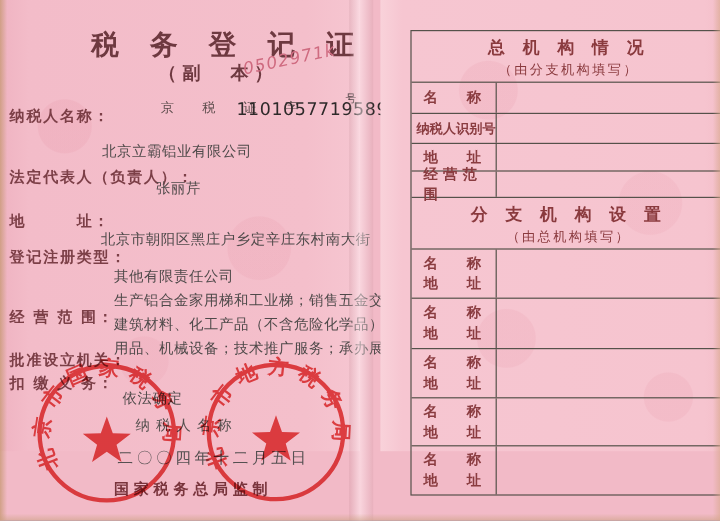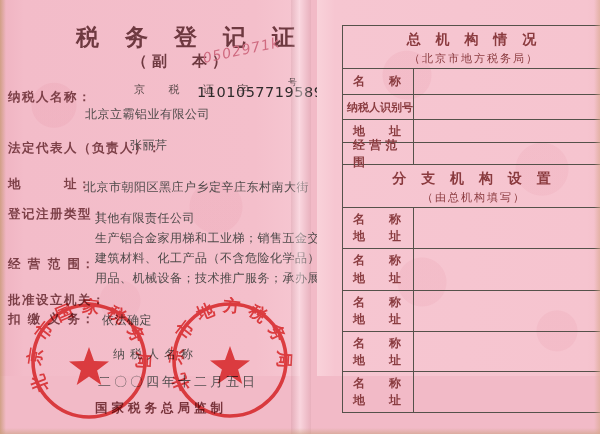--- a/index.html
+++ b/index.html
@@ -37,21 +37,21 @@
   .maroon{color:#7c3f47;}
   .ink{color:#4f4a4a;}
   .title{font-size:23px;font-weight:bold;letter-spacing:9px;color:#6e3940;}
   .subtitle{font-size:15px;letter-spacing:5px;color:#6e3940;font-weight:bold;}
   .handwritten{font-size:14px;color:#cf6b80;font-style:italic;transform:rotate(-12deg);
     font-family:"DejaVu Sans","Liberation Sans",sans-serif;letter-spacing:1px;}
   .serialprefix{font-size:11px;letter-spacing:10px;color:#5a4a4a;margin-left:28px;}
   .serialnum{font-size:14.5px;color:#2e2a2a;letter-spacing:.5px;font-family:"DejaVu Sans","Liberation Sans",sans-serif;}
   .serialsuffix{font-size:9px;color:#3a3434;}
   .lbl{font-size:12.5px;letter-spacing:1.5px;font-weight:bold;}
-  .val{font-size:12px;letter-spacing:.5px;}
+  .val{font-size:12px;letter-spacing:.5px;margin-top:12px;}
   .footerline{font-size:12.5px;letter-spacing:4px;color:#79343c;font-weight:bold;}
   .datetext{font-size:13px;letter-spacing:3px;color:#555051;}
   .issuer{font-size:12px;letter-spacing:5px;color:#55504f;}
 
   .stamp{position:absolute;mix-blend-mode:multiply;opacity:.9;}
 
   
   .table{position:absolute;left:25px;top:25px;width:262px;height:386px;
     border:1.2px solid #55514a;display:flex;flex-direction:column;}
   .trow{display:flex;border-bottom:1px solid #55514a;box-sizing:border-box;}
@@ -122,21 +122,21 @@
       </text>
       <path d="M0,-21 L5,-6.9 L20,-6.5 L8.1,2.6 L12.3,17 L0,8.5 L-12.3,17 L-8.1,2.6 L-20,-6.5 L-5,-6.9 Z" fill="#e23b3b" transform="translate(0,7)"></path>
     </svg>
   </div>
 
   <div class="page right">
     <div class="table">
 
       <div class="trow thead" style="height:43px;">
         <div class="h1">总 机 构 情 况</div>
-        <div class="h2">（北京市地方税务局）</div>
+        <div class="h2">（由分支机构填写）</div>
       </div>
 
       <div class="trow" style="height:27px;">
         <div class="tlabel">名　　称</div>
         <div class="tvalue"></div>
       </div>
       <div class="trow" style="height:25px;">
         <div class="tlabel sp" style="font-size:11px;padding-left:4px;letter-spacing:0;">纳税人识别号</div>
         <div class="tvalue"></div>
       </div>

